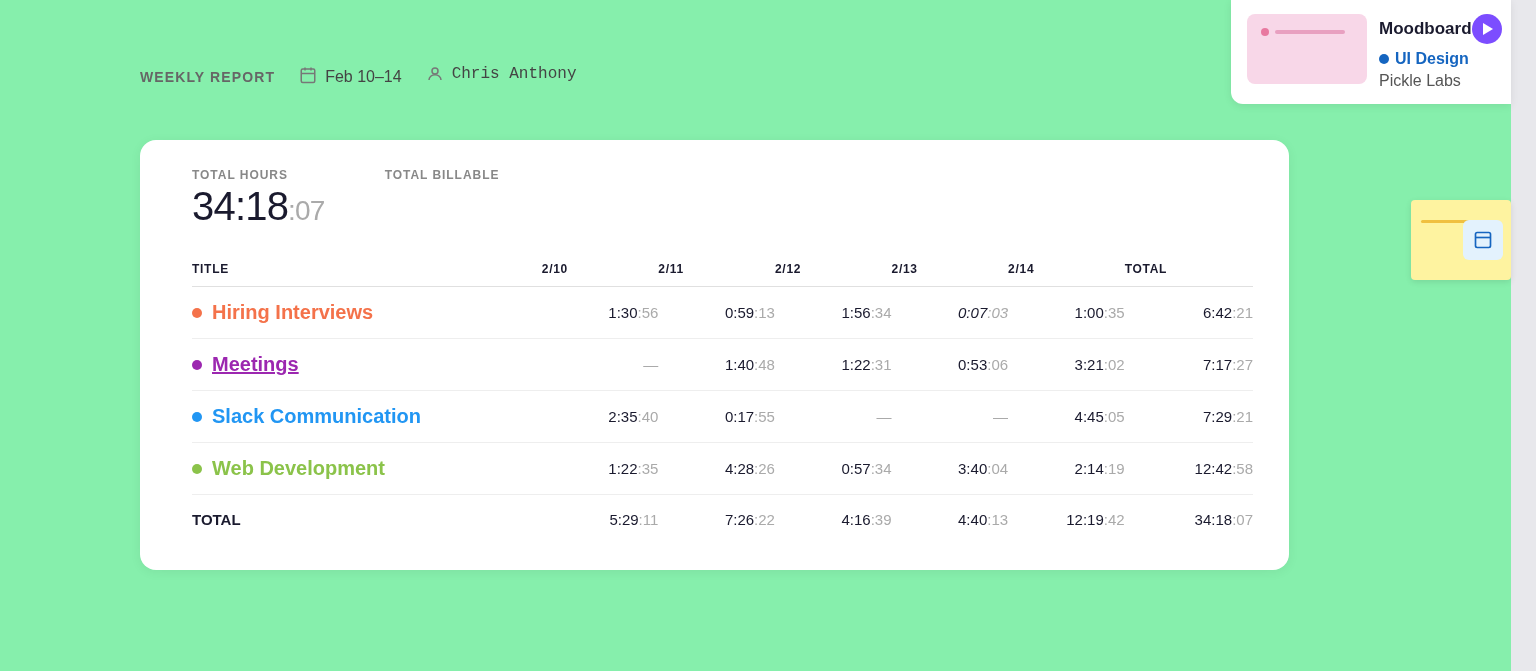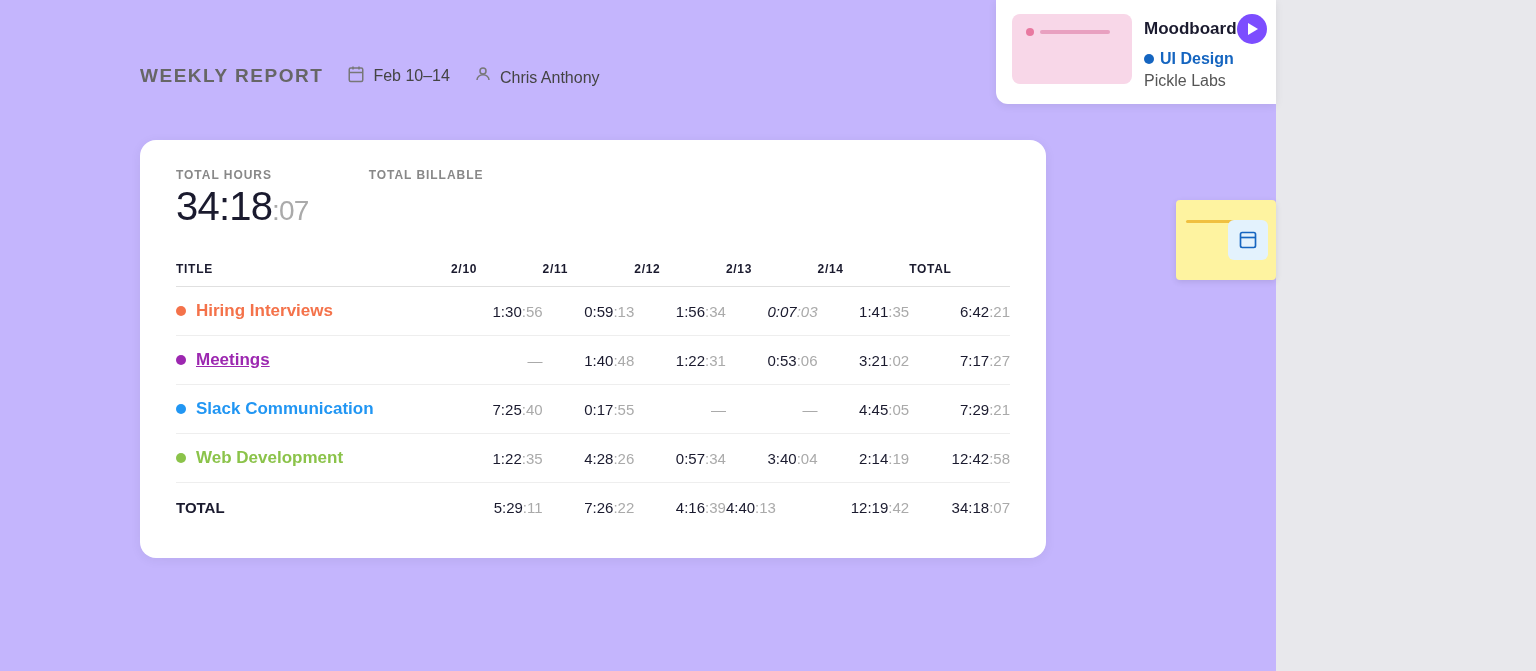--- a/index.html
+++ b/index.html
@@ -7,24 +7,24 @@
     body {
       background: #e8e8ec;
       font-family: -apple-system, BlinkMacSystemFont, 'Segoe UI', sans-serif;
       width: 1536px;
       height: 671px;
       overflow: hidden;
       position: relative;
     }
 
     .page-container {
-      width: 1276px;
+      width: 1511px;
       height: 671px;
       position: relative;
-      background: #c4b5fd;
+      background: #86efac;
     }
 
     
     .moodboard-card {
       position: absolute;
       top: 0;
       right: 0;
       width: 280px;
       background: #fff;
       border-bottom-left-radius: 12px;
@@ -180,21 +180,21 @@
     .header {
       position: absolute;
       top: 65px;
       left: 140px;
       display: flex;
       align-items: center;
       gap: 24px;
     }
 
     .header-label {
-      font-size: 19px;
+      font-size: 14px;
       font-weight: 700;
       color: #666;
       letter-spacing: 0.08em;
       text-transform: uppercase;
     }
 
     .header-date {
       display: flex;
       align-items: center;
       gap: 8px;
@@ -203,41 +203,42 @@
       font-weight: 500;
     }
 
     .header-date-icon {
       color: #777;
       font-size: 16px;
     }
 
     .header-user {
       display: flex;
-      align-items: flex-end;
+      align-items: flex-start;
       gap: 8px;
       font-size: 16px;
       color: #444;
       font-weight: 500;
+      font-family: Liberation Mono, monospace;
     }
 
     .header-user-icon {
       color: #777;
       font-size: 16px;
     }
 
     
     .report-card {
       position: absolute;
       top: 140px;
       left: 140px;
-      right: 230px;
+      right: 222px;
       background: #fff;
       border-radius: 16px;
-      padding: 28px 36px 28px 36px;
+      padding: 28px 36px 28px 52px;
       box-shadow: 0 2px 12px rgba(0,0,0,0.06);
     }
 
     
     .totals-row {
       display: flex;
       gap: 60px;
       margin-bottom: 28px;
     }
 
@@ -302,21 +303,21 @@
     .time-sec {
       font-weight: 400;
       color: #aaa;
     }
 
     .task-name {
       display: flex;
       align-items: center;
       gap: 10px;
       font-weight: 500;
-      font-size: 17px;
+      font-size: 20px;
     }
 
     .task-dot {
       width: 10px;
       height: 10px;
       border-radius: 50%;
       flex-shrink: 0;
     }
 
     .total-row td {
@@ -425,21 +426,21 @@
             <td>
               <div class="task-name">
                 <div class="task-dot" style="background:#f4724a"></div>
                 <span style="color:#f4724a;font-weight:600;">Hiring Interviews</span>
               </div>
             </td>
             <td style="text-align: right;"><span class="time-main">1:30</span><span class="time-sec">:56</span></td>
             <td style="text-align: right;"><span class="time-main">0:59</span><span class="time-sec">:13</span></td>
             <td style="text-align: right;"><span class="time-main">1:56</span><span class="time-sec">:34</span></td>
             <td style="text-align: right; font-style: italic;"><span class="time-main">0:07</span><span class="time-sec">:03</span></td>
-            <td style="text-align: right;"><span class="time-main">1:41</span><span class="time-sec">:35</span></td>
+            <td style="text-align: right;"><span class="time-main">1:00</span><span class="time-sec">:35</span></td>
             <td style="text-align: right;"><span class="time-main">6:42</span><span class="time-sec">:21</span></td>
           </tr>
           <tr>
             <td>
               <div class="task-name">
                 <div class="task-dot" style="background:#9c27b0"></div>
                 <span style="color:#9c27b0;font-weight:600;text-decoration:underline;">Meetings</span>
               </div>
             </td>
             <td style="text-align: right;"><span class="dash">—</span></td>
@@ -449,21 +450,21 @@
             <td style="text-align: right;"><span class="time-main">3:21</span><span class="time-sec">:02</span></td>
             <td style="text-align: right;"><span class="time-main">7:17</span><span class="time-sec">:27</span></td>
           </tr>
           <tr>
             <td>
               <div class="task-name">
                 <div class="task-dot" style="background:#2196f3"></div>
                 <span style="color:#2196f3;font-weight:600;">Slack Communication</span>
               </div>
             </td>
-            <td style="text-align: right;"><span class="time-main">7:25</span><span class="time-sec">:40</span></td>
+            <td style="text-align: right;"><span class="time-main">2:35</span><span class="time-sec">:40</span></td>
             <td style="text-align: right;"><span class="time-main">0:17</span><span class="time-sec">:55</span></td>
             <td style="text-align: right;"><span class="dash">—</span></td>
             <td style="text-align: right;"><span class="dash">—</span></td>
             <td style="text-align: right;"><span class="time-main">4:45</span><span class="time-sec">:05</span></td>
             <td style="text-align: right;"><span class="time-main">7:29</span><span class="time-sec">:21</span></td>
           </tr>
           <tr>
             <td>
               <div class="task-name">
                 <div class="task-dot" style="background:#8bc34a"></div>
@@ -475,21 +476,21 @@
             <td style="text-align: right;"><span class="time-main">0:57</span><span class="time-sec">:34</span></td>
             <td style="text-align: right;"><span class="time-main">3:40</span><span class="time-sec">:04</span></td>
             <td style="text-align: right;"><span class="time-main">2:14</span><span class="time-sec">:19</span></td>
             <td style="text-align: right;"><span class="time-main">12:42</span><span class="time-sec">:58</span></td>
           </tr>
           <tr class="total-row">
             <td>TOTAL</td>
             <td style="text-align: right;"><span class="time-main">5:29</span><span class="time-sec">:11</span></td>
             <td style="text-align: right;"><span class="time-main">7:26</span><span class="time-sec">:22</span></td>
             <td style="text-align: right;"><span class="time-main">4:16</span><span class="time-sec">:39</span></td>
-            <td style=""><span class="time-main">4:40</span><span class="time-sec">:13</span></td>
+            <td style="text-align: right;"><span class="time-main">4:40</span><span class="time-sec">:13</span></td>
             <td style="text-align: right;"><span class="time-main">12:19</span><span class="time-sec">:42</span></td>
             <td style="text-align: right;"><span class="time-main">34:18</span><span class="time-sec">:07</span></td>
           </tr>
         </tbody>
     </table>
   </div>
 
 </div>
 
 </body></html>

